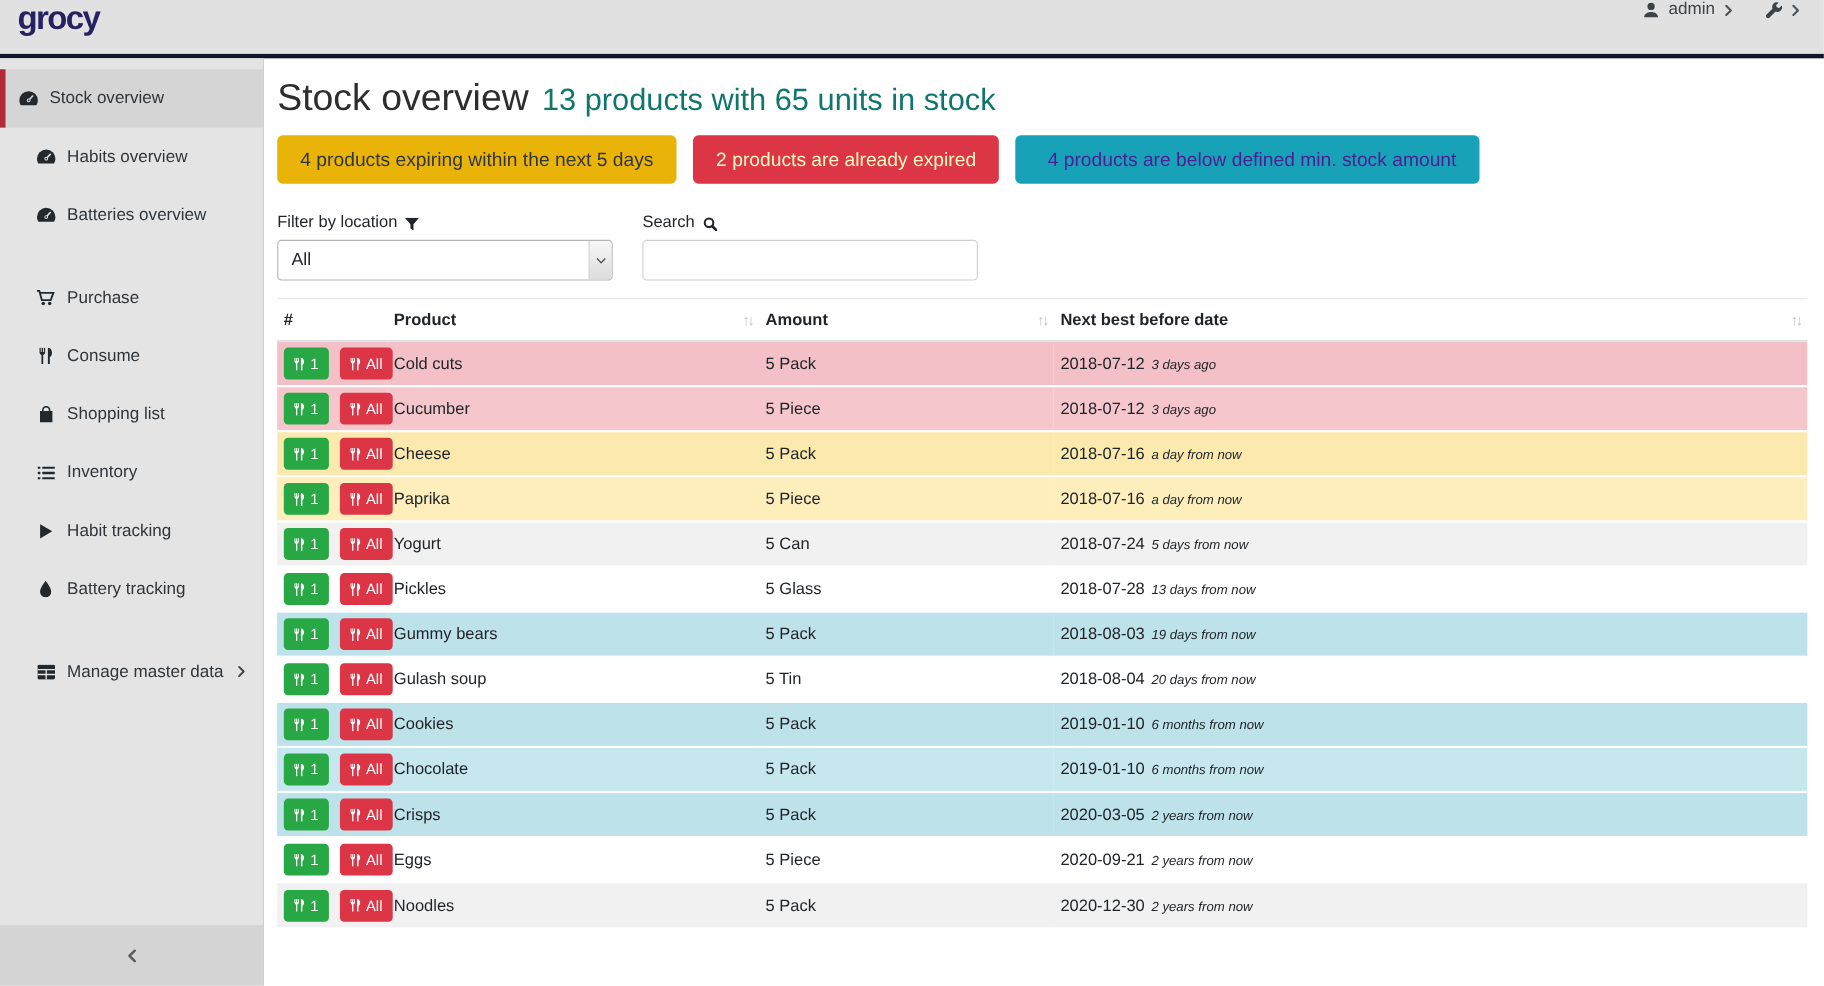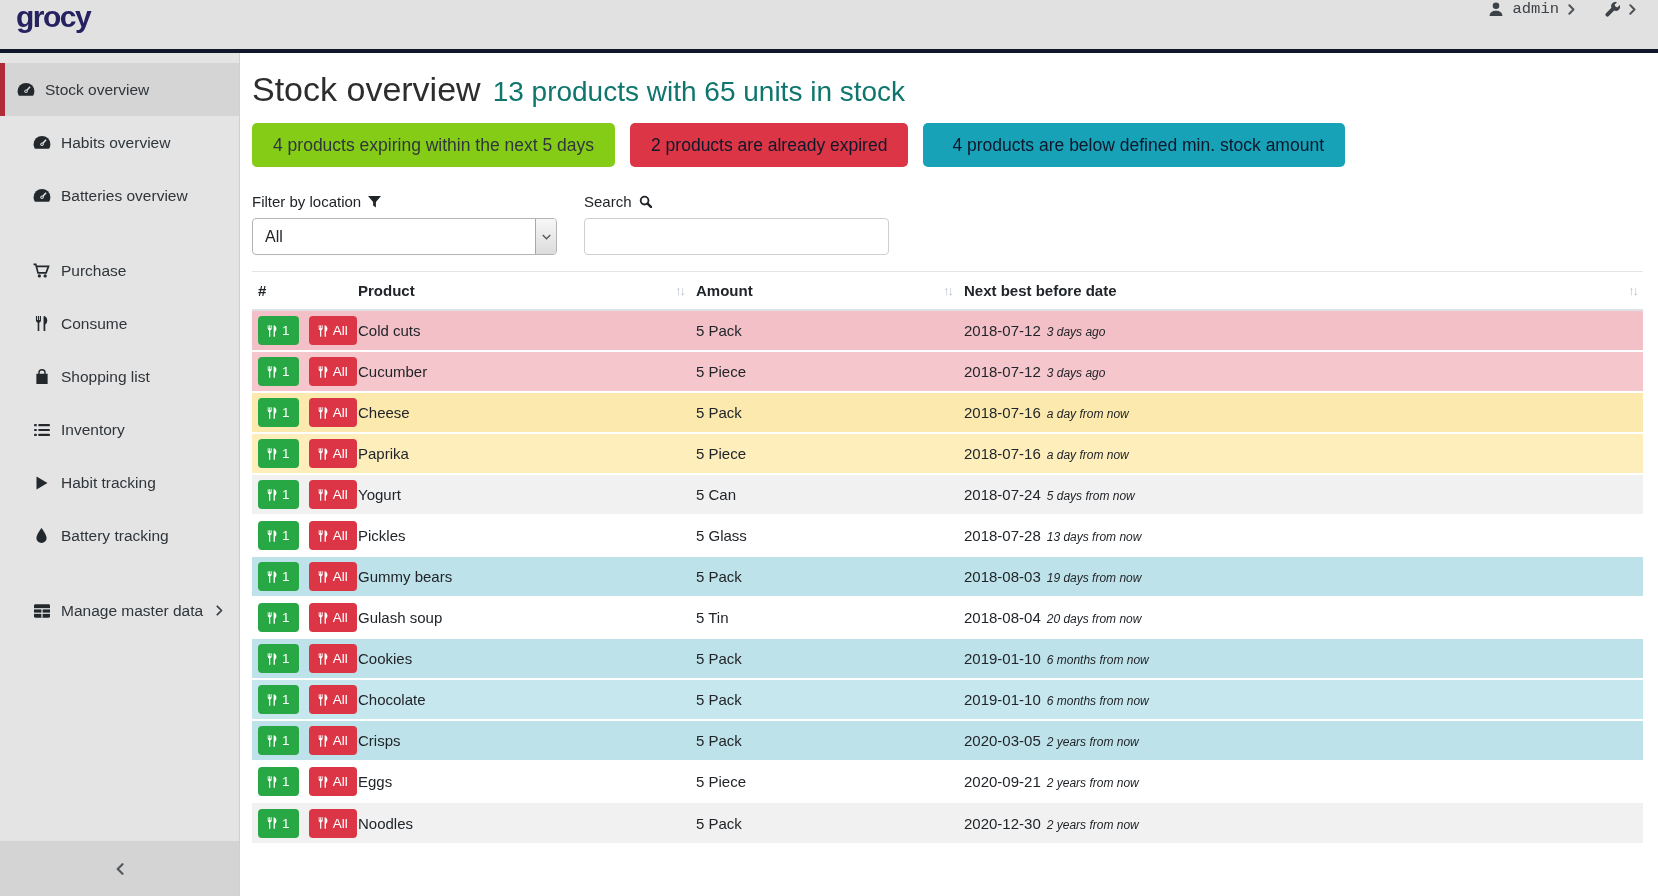--- a/index.html
+++ b/index.html
@@ -11,21 +11,21 @@
   }
   svg { display:block; }
 
   
   .topbar {
     position:absolute; top:0; left:0; width:1658px; height:53px;
     background:#e1e1e1; border-bottom:4px solid #0f172a;
     display:flex; align-items:flex-start; padding:0 22px 0 16px;
   }
   .logo { font-size:30px; font-weight:bold; letter-spacing:-1.5px; color:#262262; cursor:pointer; }
-  .topbar-right { margin-left:auto; display:flex; align-items:center; gap:30px;font-family:Liberation Mono, monospace; }
+  .topbar-right { margin-left:auto; display:flex; align-items:center; gap:30px; }
   .tb-group { display:flex; align-items:center; gap:9px; color:#3c4247; cursor:pointer; }
   .tb-group .label { font-size:15.5px; }
   .chev { color:#4d5358; }
 
   
   .sidebar {
     position:absolute; top:53px; left:0; bottom:0; width:240px;
     background:#e4e4e4; border-right:1px solid #d0d0d0;
   }
   .nav { padding-top:10px; }
@@ -47,27 +47,27 @@
   .main { position:absolute; top:53px; left:241px; width:1417px; padding:17px 15px 0 11px; }
   .page-head { display:flex; align-items:baseline; gap:12px; margin:0 0 14px 0; }
   .page-title { font-size:34px; color:#2d2d2d; font-weight:500; }
   .page-subtitle { font-size:28px; color:#0f766e; font-weight:400; }
 
   .badges { display:flex; gap:15px; margin-bottom:26px; }
   .badge {
     height:44px; display:inline-flex; align-items:center; padding:0 21px;
     border-radius:5px; font-size:17.5px; cursor:pointer; white-space:nowrap;
   }
-  .badge-warning { background:#84cc16; color:#30373c; }
-  .badge-danger  { background:#dc3545; color:#0f172a; }
-  .badge-info    { background:#17a2b8; color:#0f172a;padding-left:29px; }
+  .badge-warning { background:#eab308; color:#30373c; }
+  .badge-danger  { background:#dc3545; color:#fef9c3; }
+  .badge-info    { background:#17a2b8; color:#4c1d95;padding-left:29px; }
 
   .controls { display:flex; gap:27px; margin-bottom:2px; }
   .control { width:305px; }
-  .control-label { display:flex; align-items:center; gap:7px; font-size:15px; color:#212529; margin-bottom:8px; }
+  .control-label { display:flex; align-items:flex-end; gap:7px; font-size:15px; color:#212529; margin-bottom:8px; }
   .select-box {
     position:relative; height:37px; background:#fff;
     border:1px solid #b4b4b4; border-radius:4px;
     display:flex; align-items:center; padding-left:12px; font-size:16px; cursor:pointer;
   }
   .select-arrow {
     position:absolute; right:0; top:0; bottom:0; width:21px;
     background:linear-gradient(#f7f7f7,#dcdcdc);
     border-left:1px solid #a8a8a8; border-radius:0 3px 3px 0;
     display:flex; align-items:center; justify-content:center;

